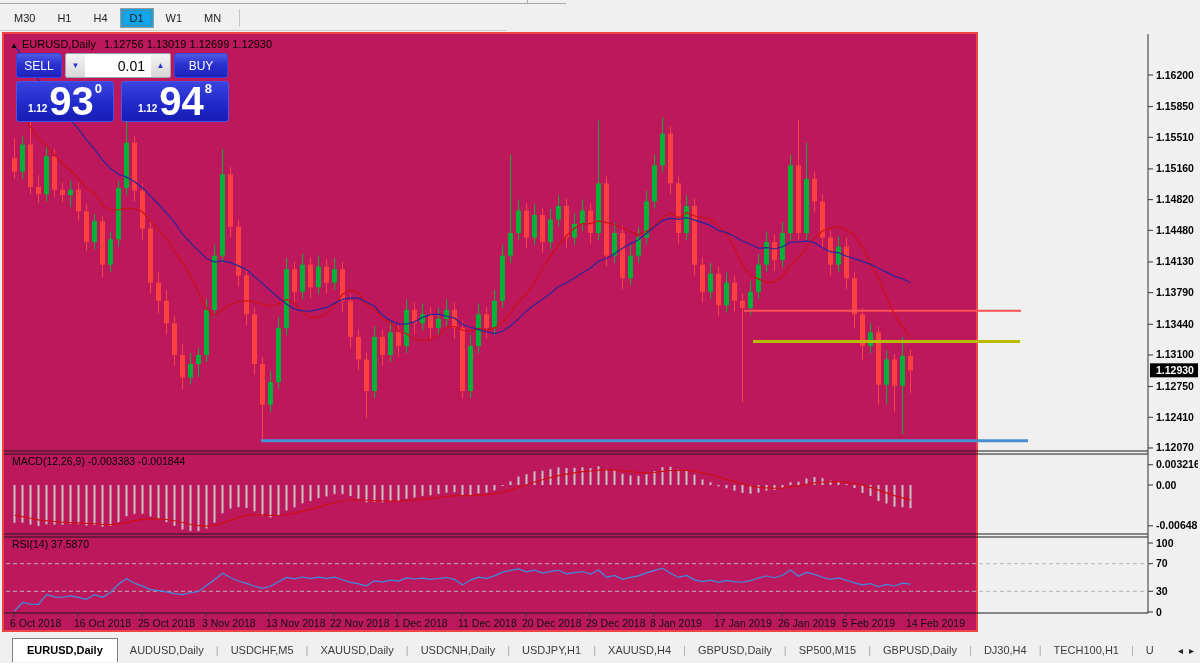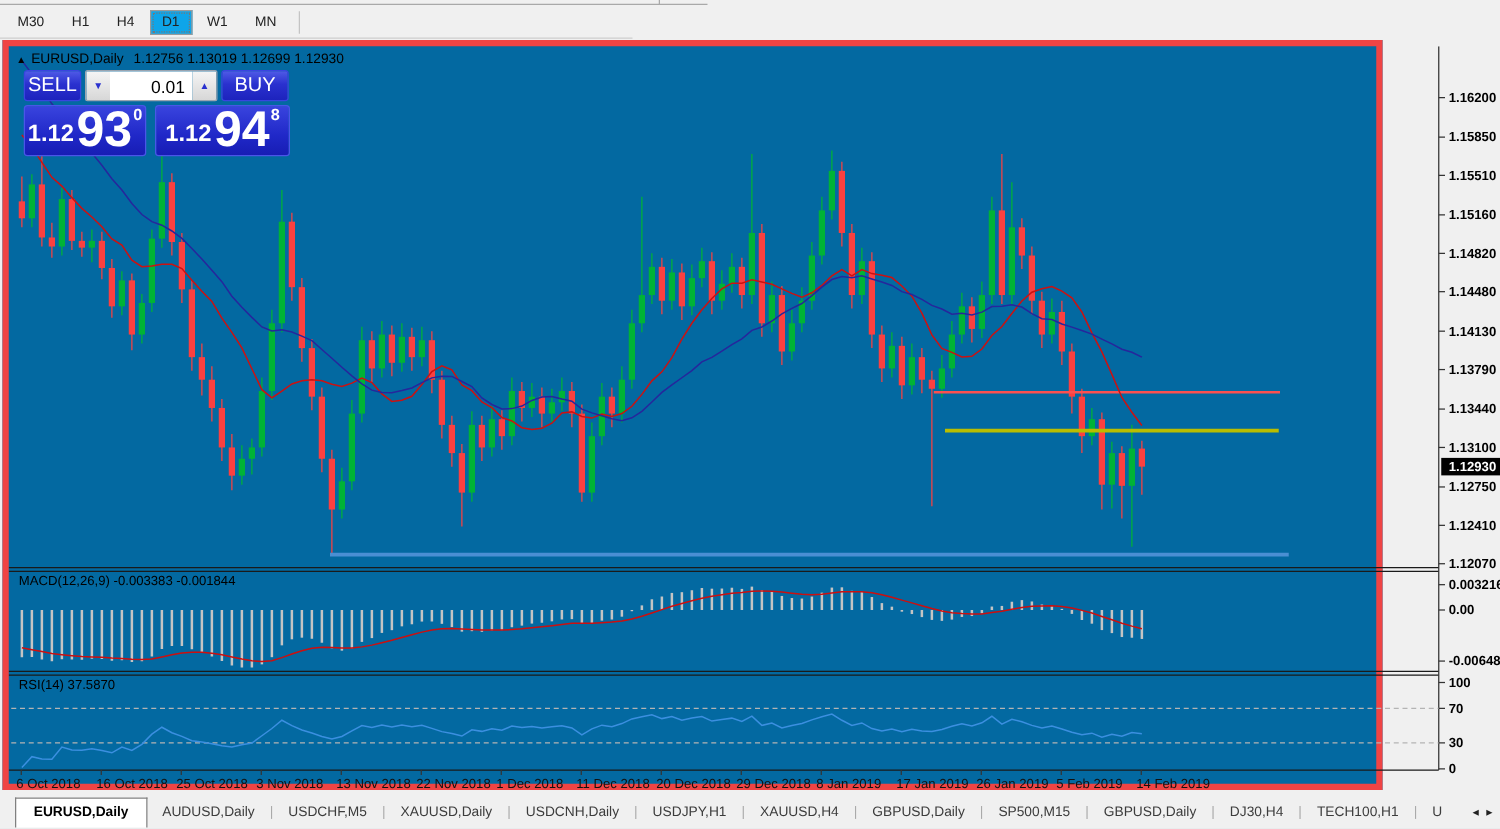--- a/index.html
+++ b/index.html
@@ -13,49 +13,49 @@
 
   
   #tf-bar { position:absolute; top:6px; left:4px; height:24px; display:flex; align-items:center; }
   .tf-btn { font-size:11px; color:#222; padding:3px 9px; margin-right:2px; cursor:default;
     border:1px solid transparent; background:transparent; }
   .tf-btn.active { background:#0ea5e9; border:1px solid #9a9a9a; outline:1px dotted #777; outline-offset:-3px; }
   .tf-sep { width:1px; height:18px; background:#c4c4c4; margin:0 6px; }
   .toolbar-edge { position:absolute; top:30px; left:0; width:506px; height:1px; background:#cdcdcd; }
 
   
-  #chart-window { position:absolute; top:32px; left:2px; width:1104px; height:600px;
-    background:#0369a1; border:5px solid #ef4444; }
+  #chart-window { position:absolute; top:32px; left:2px; width:976px; height:600px;
+    background:#be185d; border:2px solid #ef4444; }
   #chart-title { position:absolute; top:4px; left:6px; font-size:11px; color:#000; z-index:5; white-space:nowrap; }
   #chart-title .tri { font-size:8px; margin-right:4px; }
   #chart-title .ohlc { margin-left:8px; }
   #chart-svg { position:absolute; top:0; left:0; z-index:2; }
   svg text { font-family:"Liberation Sans", sans-serif; }
 
   
   #trade-panel { position:absolute; top:19px; left:12px; z-index:6; width:216px; }
   .tp-row1 { display:flex; height:25px; }
   .btn-blue { background:linear-gradient(180deg,#4f5ae6,#2a31cf 45%,#1d23bd);
-    color:#fff; border:1px solid #3a44e0; border-radius:3px; font-size:16px;
+    color:#fff; border:1px solid #3a44e0; border-radius:3px; font-size:12px;
     display:flex; align-items:center; justify-content:center; cursor:pointer; }
   .sell-btn { width:46px; }
   .buy-btn  { width:54px; margin-left:3px; }
   .vol-group { display:flex; margin-left:3px; border:1px solid #9aa4b0; border-radius:2px; overflow:hidden; }
   .vol-btn { width:19px; background:linear-gradient(180deg,#f5f5f5,#d7d7d7);
     color:#2a31cf; font-size:8px; display:flex; align-items:center; justify-content:center;
     border:0; cursor:pointer; }
   .vol-field { width:66px; border:0; background:#fff; text-align:right; padding-right:6px;
     font-size:14px; font-weight:normal; color:#000; font-family:"Liberation Sans",sans-serif; }
   .tp-row2 { display:flex; margin-top:3px; }
   .price-box { background:linear-gradient(180deg,#3944de,#2028c8 60%,#171db4);
     border:1px solid #4a55e8; border-radius:3px; height:41px; color:#fff;
     display:flex; align-items:flex-end; justify-content:center; padding-bottom:3px; cursor:pointer; }
   .price-box.sell { width:98px; }
   .price-box.buy  { width:108px; margin-left:7px; }
-  .p-small { font-size:19px; font-weight:bold; margin-right:2px; line-height:1; padding-bottom:4px; }
+  .p-small { font-size:10px; font-weight:bold; margin-right:2px; line-height:1; padding-bottom:4px; }
   .p-big   { font-size:40px; font-weight:bold; line-height:0.82; }
   .p-sup   { font-size:13px; font-weight:bold; line-height:1; align-self:flex-start; margin-left:1px; }
 
   
   #tab-bar { position:absolute; left:0; bottom:2px; width:1200px; height:27px;
     display:flex; align-items:flex-end; background:#f0f0f0; padding-left:12px; }
   .chart-tab { font-size:11px; color:#3c3c3c; padding:4px 12px 5px; white-space:nowrap; cursor:pointer; }
   .chart-tab.active { background:#fff; border:1px solid #808080; border-bottom:none;
     color:#000; font-weight:bold; padding:5px 14px 6px; position:relative; top:1px; }
   .tab-pipe { color:#aaa; font-size:11px; padding-bottom:5px; }

